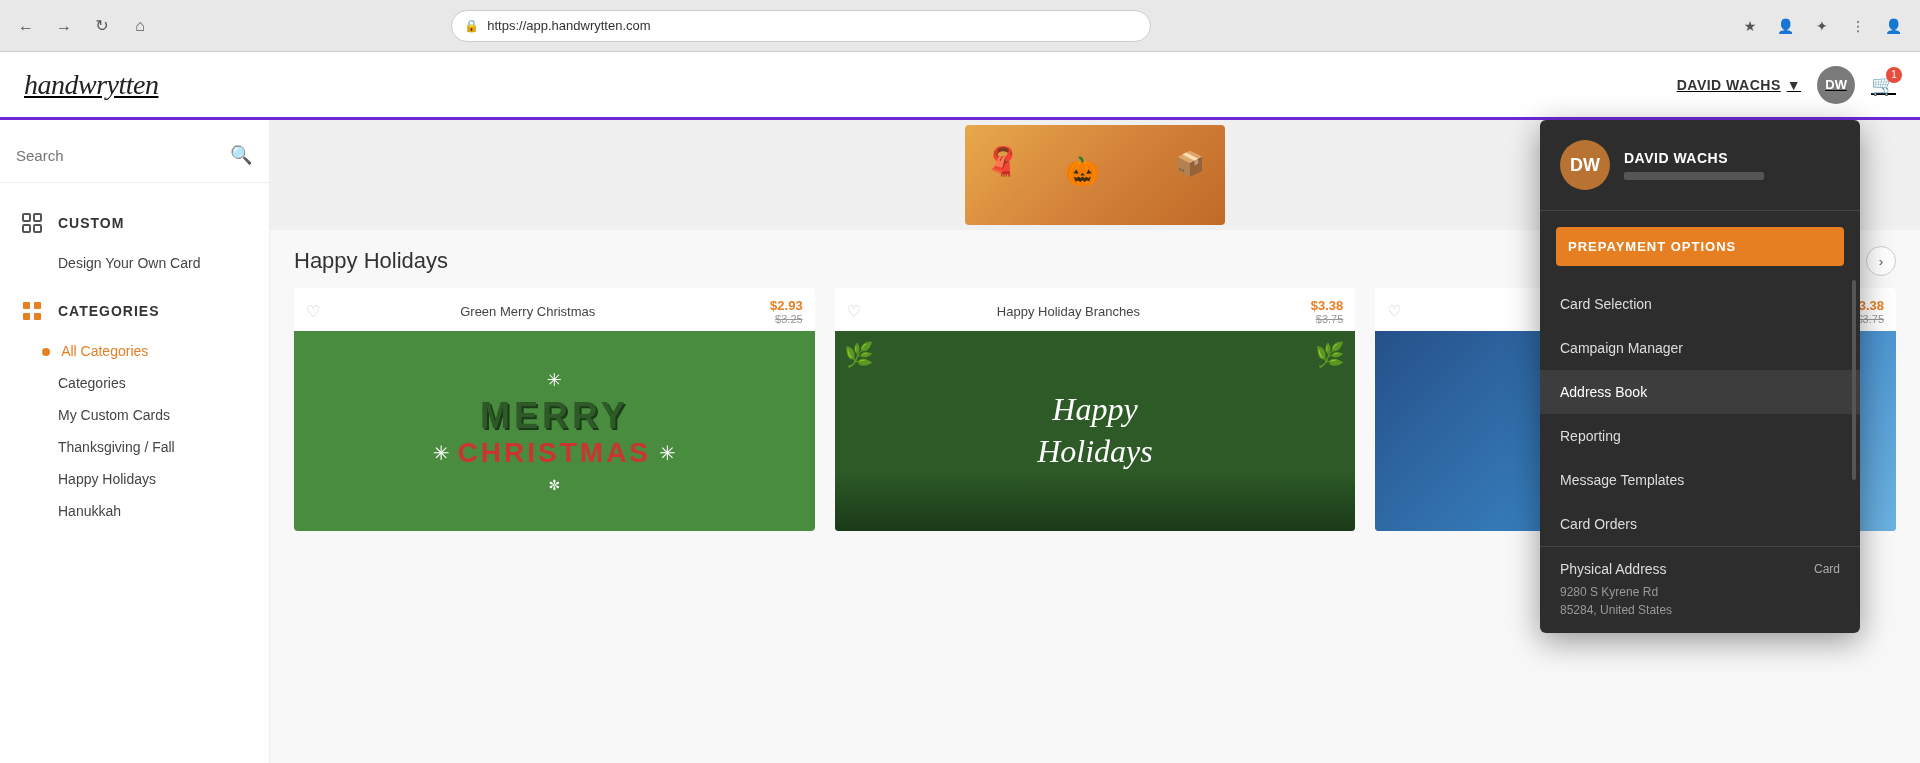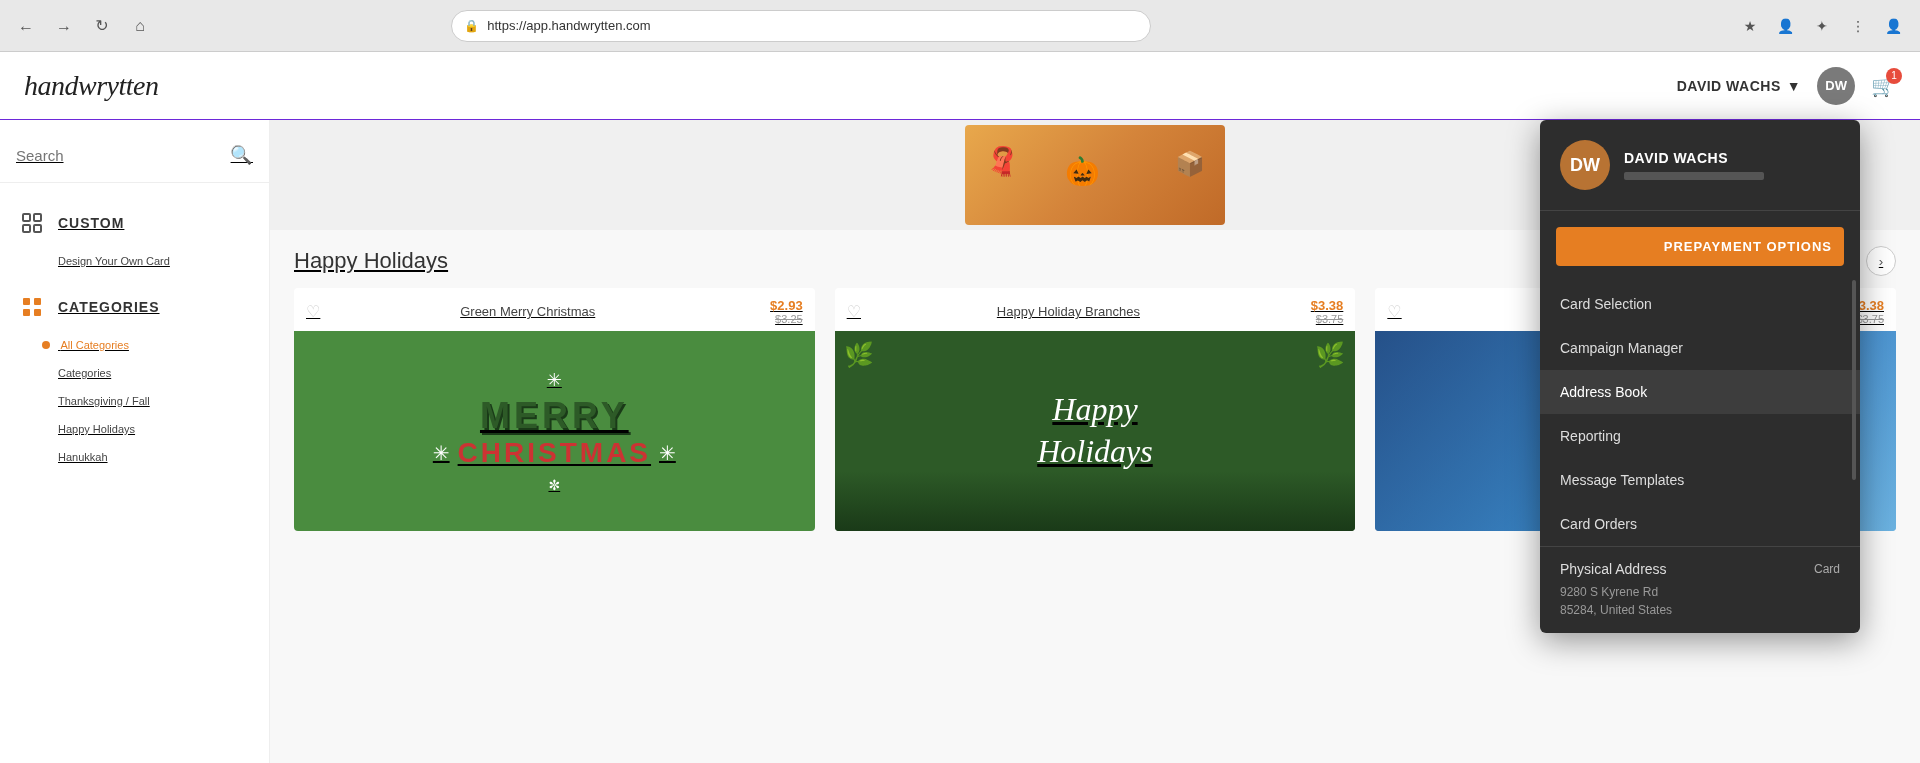--- a/index.html
+++ b/index.html
@@ -53,23 +53,24 @@
     
     .app-container { display: flex; flex-direction: column; height: calc(763px - 52px); }
 
     
     .top-nav {
       background: white;
       height: 68px;
       display: flex;
       align-items: center;
       padding: 0 24px;
-      border-bottom: 1px solid #6d28d9;
+      border-bottom: 3px solid #6d28d9;
       position: relative;
       z-index: 10;
+      text-decoration: underline;
     }
     .logo {
       font-size: 28px;
       font-weight: 400;
       color: #222;
       font-family: Georgia, serif;
       letter-spacing: -0.5px;
     }
     .logo span { font-style: italic; }
     .nav-right {
@@ -98,21 +99,21 @@
       font-size: 20px; color: #333;
     }
     .cart-badge {
       position: absolute; top: -6px; right: -6px;
       background: #e74c3c; color: white;
       border-radius: 50%; width: 16px; height: 16px;
       font-size: 10px; display: flex; align-items: center; justify-content: center;
     }
 
     
-    .main-content { display: flex; flex: 1; overflow: hidden; text-decoration: underline; }
+    .main-content { display: flex; flex: 1; overflow: hidden; }
 
     
     .sidebar {
       width: 270px;
       min-width: 270px;
       background: white;
       border-right: 1px solid #eee;
       overflow-y: auto;
       padding: 16px 0;
     }
@@ -147,21 +148,21 @@
       font-size: 20px;
     }
     .sidebar-section-title {
       font-size: 14px; font-weight: 700;
       letter-spacing: 1px; color: #333;
       text-transform: uppercase;
     }
     .sidebar-link {
       display: block;
       padding: 8px 16px 8px 58px;
-      font-size: 11px; color: #444;
+      font-size: 14px; color: #444;
       text-decoration: none;
       cursor: pointer;
     }
     .sidebar-link.active { color: #e67e22; }
     .sidebar-dot {
       display: inline-block;
       width: 8px; height: 8px;
       background: #e67e22;
       border-radius: 50%;
       margin-right: 8px;
@@ -325,21 +326,21 @@
     }
     .dropdown-username-sub {
       font-size: 12px; color: #aaa;
       margin-top: 2px;
     }
     .prepayment-btn {
       margin: 16px;
       display: block;
       background: #e67e22;
       color: white;
-      text-align: right;
+      text-align: left;
       padding: 12px;
       border-radius: 4px;
       font-size: 13px;
       font-weight: 700;
       letter-spacing: 1px;
       cursor: pointer;
       border: none;
       width: calc(100% - 32px);
     }
 
@@ -458,20 +459,23 @@
           <span class="sidebar-section-title">CATEGORIES</span>
         </div>
         <a class="sidebar-link active">
           <span class="sidebar-dot"></span>
           <span>All Categories</span>
         </a>
         <a class="sidebar-link">
           <span>Categories</span>
         </a>
         <a class="sidebar-link">
+          <span>My Custom Cards</span>
+        </a>
+        <a class="sidebar-link">
           <span>Thanksgiving / Fall</span>
         </a>
         <a class="sidebar-link">
           <span>Happy Holidays</span>
         </a>
         <a class="sidebar-link">
           <span>Hanukkah</span>
         </a>
       </div>
     </div>

